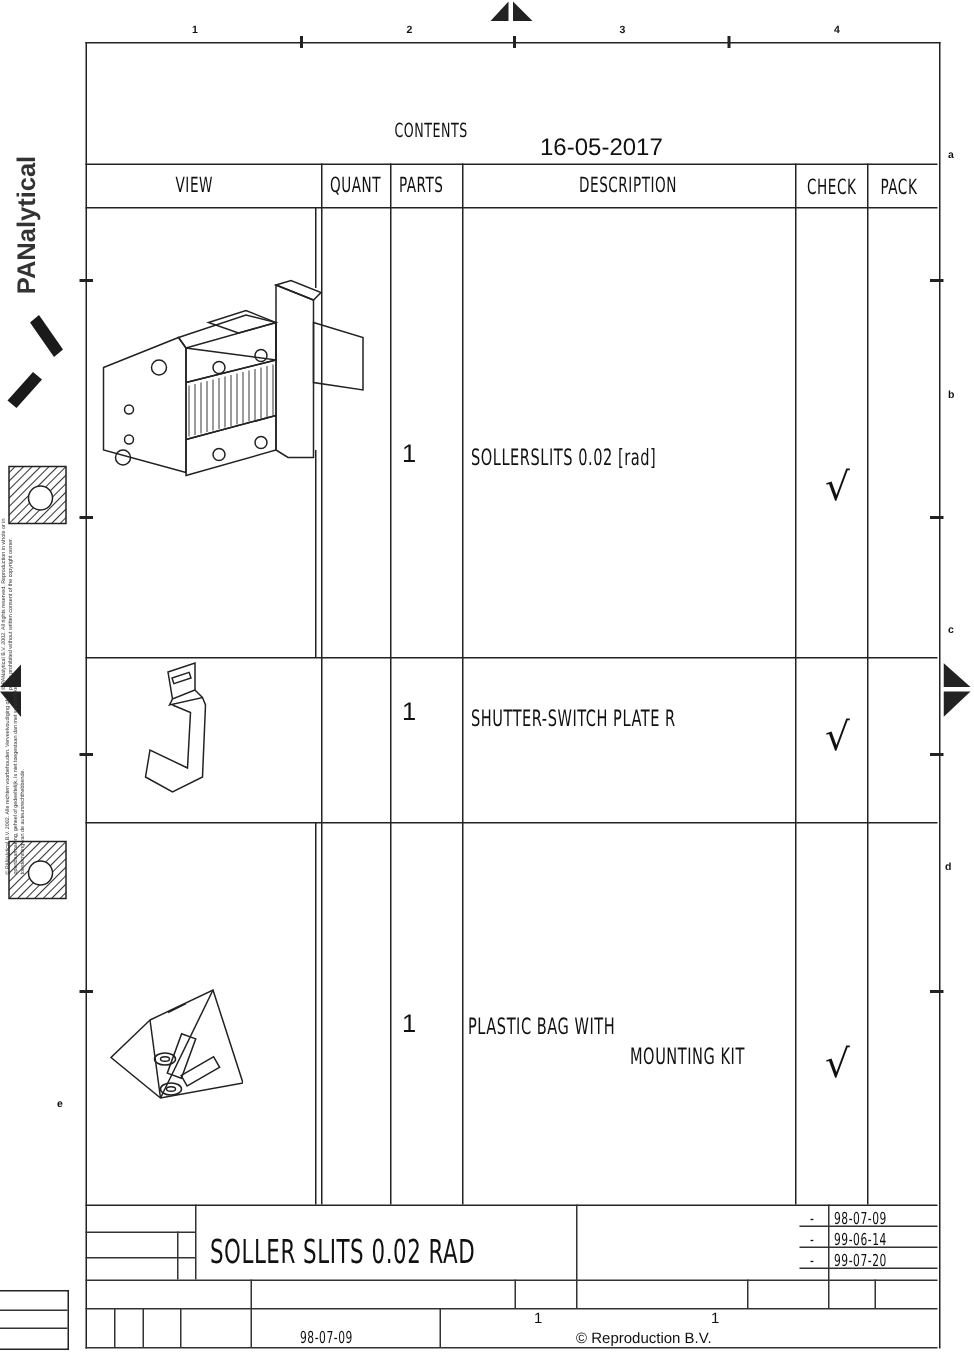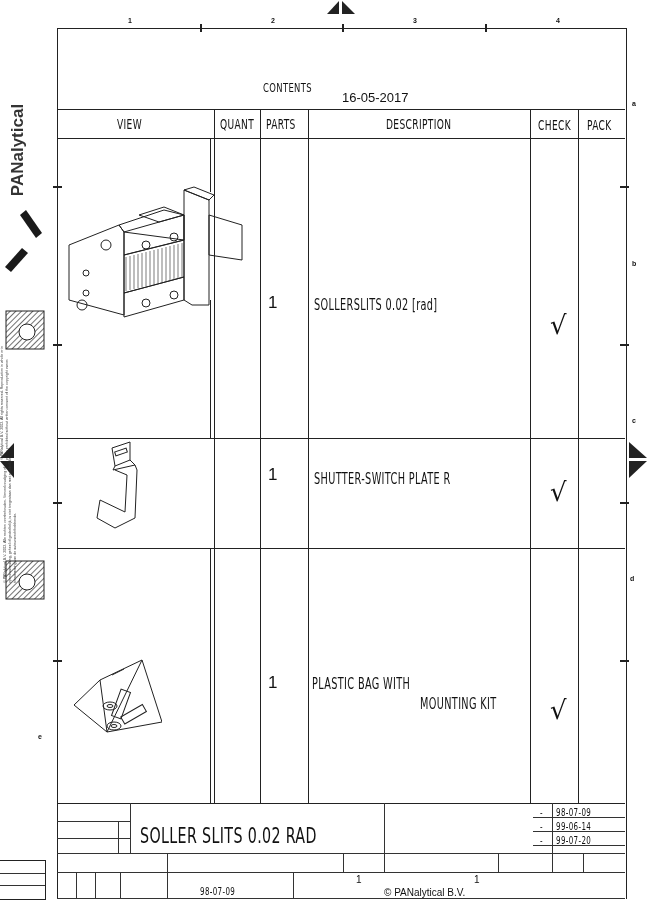--- a/index.html
+++ b/index.html
@@ -88,21 +88,21 @@
         <pattern id="hatch2" width="4" height="4" patternUnits="userSpaceOnUse" patternTransform="rotate(45)">
           <line x1="0" y1="0" x2="0" y2="4" stroke="#333" stroke-width="1.4"></line>
         </pattern>
       </defs>
     <rect x="1" y="1" width="38" height="38" fill="url(#hatch2)" stroke="#222"></rect>
       <circle cx="22" cy="22" r="8" fill="#fff" stroke="#222"></circle>
   </svg>
 </div>
 
 <div class="abs cad" style="left:263px;top:80px;font-size:13px;">CONTENTS</div>
-<div class="abs" style="left:342px;top:90px;font-size:13px;">16-05-2017</div>
+<div class="abs" style="left:360px;top:90px;font-size:16px;">16-05-2017</div>
 
 <div class="hline" style="left:57px;top:109px;width:568px;"></div>
 <div class="hline" style="left:57px;top:138px;width:568px;"></div>
 <div class="hline" style="left:57px;top:438px;width:568px;"></div>
 <div class="hline" style="left:57px;top:548px;width:568px;"></div>
 <div class="hline" style="left:57px;top:803px;width:568px;"></div>
 
 <div class="vline" style="left:214px;top:109px;height:694px;"></div>
 <div class="vline" style="left:260px;top:109px;height:694px;"></div>
 <div class="vline" style="left:308px;top:109px;height:694px;"></div>
@@ -223,17 +223,17 @@
 <div class="abs cad" style="left:540px;top:806px;font-size:11px;">-</div>
 <div class="abs cad" style="left:556px;top:806px;font-size:11px;">98-07-09</div>
 <div class="abs cad" style="left:540px;top:820px;font-size:11px;">-</div>
 <div class="abs cad" style="left:556px;top:820px;font-size:11px;">99-06-14</div>
 <div class="abs cad" style="left:540px;top:834px;font-size:11px;">-</div>
 <div class="abs cad" style="left:556px;top:834px;font-size:11px;">99-07-20</div>
 
 <div class="abs" style="left:356px;top:874px;font-size:10px;">1</div>
 <div class="abs" style="left:474px;top:874px;font-size:10px;">1</div>
 <div class="abs cad" style="left:200px;top:885px;font-size:11px;">98-07-09</div>
-<div class="abs" style="left:384px;top:887px;font-size:10px;">© PANalytical B.V.</div>
+<div class="abs" style="left:384px;top:887px;font-size:10px;">© Reproduction B.V.</div>
 
 <div class="abs" style="left:0px;top:860px;width:45px;height:38px;border:1px solid #222;border-left:none;"></div>
 <div class="thin-h" style="left:0px;top:873px;width:45px;"></div>
 <div class="thin-h" style="left:0px;top:885px;width:45px;"></div>
 
 </body></html>

